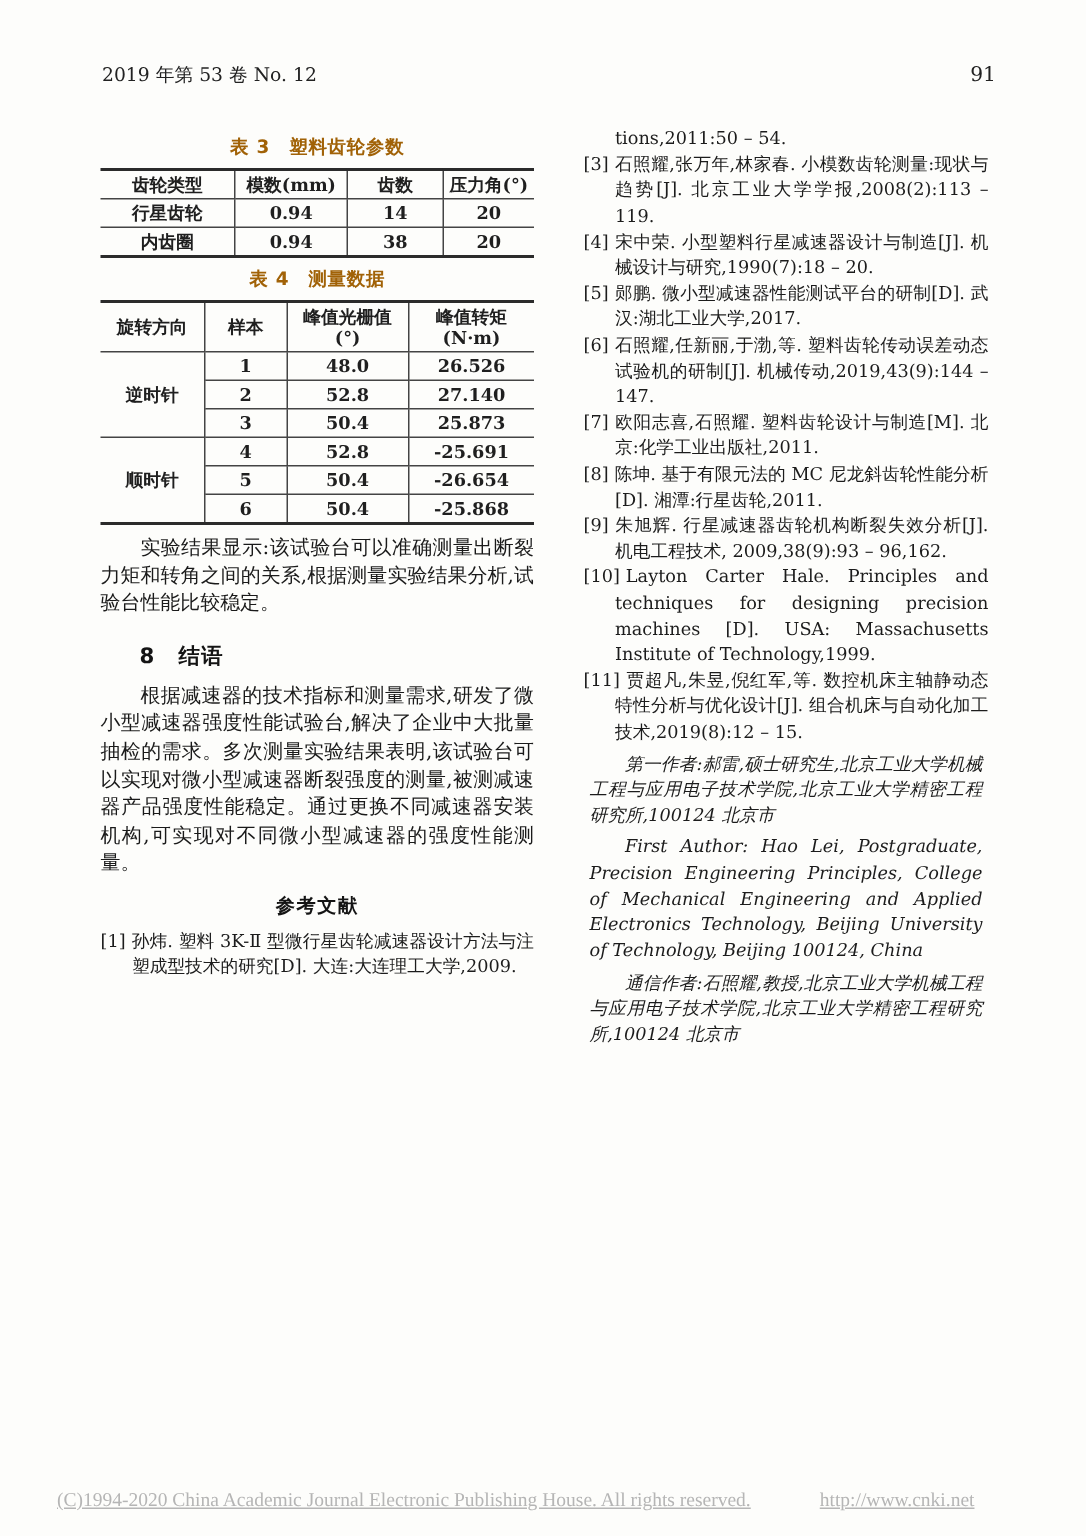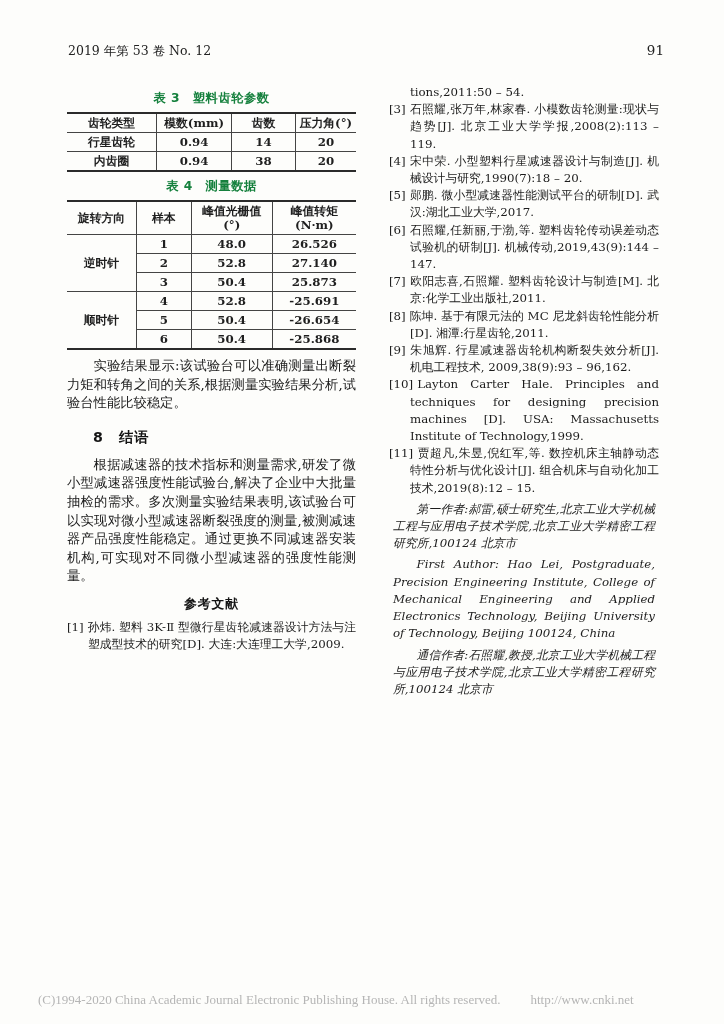--- a/index.html
+++ b/index.html
@@ -19,21 +19,21 @@
   .header .pageno{font-size:13.5px;}
   .content{
     position:absolute;top:84px;left:67px;
     display:flex;gap:33px;
   }
   .col-left{width:289px;}
   .col-right{width:270px;}
   .caption{
     font-family:"DejaVu Sans","Liberation Sans",sans-serif;
     font-weight:bold;font-size:12.3px;text-align:center;
-    margin:6px 0 5px 0;letter-spacing:0.5px;color:#15803d;
+    margin:6px 0 5px 0;letter-spacing:0.5px;color:#a16207;
   }
   table.datatable{
     width:100%;border-collapse:collapse;
     border-top:2px solid #2b2b2b;border-bottom:2px solid #2b2b2b;
     font-size:11.8px;text-align:center;color:#1f1f1f;
   }
   table.datatable th,table.datatable td{
     border:1px solid #444;padding:2px 2px;font-weight:bold;line-height:14px;
   }
   table.datatable tr>*:first-child{border-left:none;}
@@ -61,21 +61,21 @@
   .ref .ref-label{margin-right:4px;}
   .ref-cont{text-indent:0;}
   .author-note{
     font-size:11.8px;line-height:17.2px;text-align:justify;
     text-indent:2em;margin:4px;color:#1c1c1c;font-style:italic;
   }
   .footer{
     position:absolute;left:38px;bottom:16px;right:30px;
     font-size:13px;color:#b5b5b5;
     font-family:"Liberation Serif","DejaVu Serif",serif;
-    display:flex;gap:30px;white-space:nowrap;
+    display:flex;gap:46px;white-space:nowrap;text-decoration:underline;
   }
 </style>
 </head>
 <body>
 
 <div class="page">
 
   <div class="header">
     <span>2019 年第 53 卷 No. 12</span>
     <span class="pageno">91</span>
@@ -178,21 +178,21 @@
       <p class="ref"><span class="ref-label">[4]</span><span>宋中荣. 小型塑料行星减速器设计与制造[J]. 机械设计与研究,1990(7):18 – 20.</span></p>
       <p class="ref"><span class="ref-label">[5]</span><span>郧鹏. 微小型减速器性能测试平台的研制[D]. 武汉:湖北工业大学,2017.</span></p>
       <p class="ref"><span class="ref-label">[6]</span><span>石照耀,任新丽,于渤,等. 塑料齿轮传动误差动态试验机的研制[J]. 机械传动,2019,43(9):144 – 147.</span></p>
       <p class="ref"><span class="ref-label">[7]</span><span>欧阳志喜,石照耀. 塑料齿轮设计与制造[M]. 北京:化学工业出版社,2011.</span></p>
       <p class="ref"><span class="ref-label">[8]</span><span>陈坤. 基于有限元法的 MC 尼龙斜齿轮性能分析[D]. 湘潭:行星齿轮,2011.</span></p>
       <p class="ref"><span class="ref-label">[9]</span><span>朱旭辉. 行星减速器齿轮机构断裂失效分析[J]. 机电工程技术, 2009,38(9):93 – 96,162.</span></p>
       <p class="ref"><span class="ref-label">[10]</span><span>Layton Carter Hale. Principles and techniques for designing precision machines [D]. USA: Massachusetts Institute of Technology,1999.</span></p>
       <p class="ref"><span class="ref-label">[11]</span><span>贾超凡,朱昱,倪红军,等. 数控机床主轴静动态特性分析与优化设计[J]. 组合机床与自动化加工技术,2019(8):12 – 15.</span></p>
 
       <p class="author-note">第一作者:郝雷,硕士研究生,北京工业大学机械工程与应用电子技术学院,北京工业大学精密工程研究所,100124 北京市</p>
-      <p class="author-note">First Author: Hao Lei, Postgraduate, Precision Engineering Institute, College of Mechanical Engineering and Applied Electronics Technology, Beijing University of Technology, Beijing 100124, China</p>
+      <p class="author-note">First Author: Hao Lei, Postgraduate, Precision Engineering Principles, College of Mechanical Engineering and Applied Electronics Technology, Beijing University of Technology, Beijing 100124, China</p>
       <p class="author-note">通信作者:石照耀,教授,北京工业大学机械工程与应用电子技术学院,北京工业大学精密工程研究所,100124 北京市</p>
 
     </div>
   </div>
 
   <div class="footer">
     <span>(C)1994-2020 China Academic Journal Electronic Publishing House. All rights reserved.</span>
     <span>http://www.cnki.net</span>
   </div>
 

